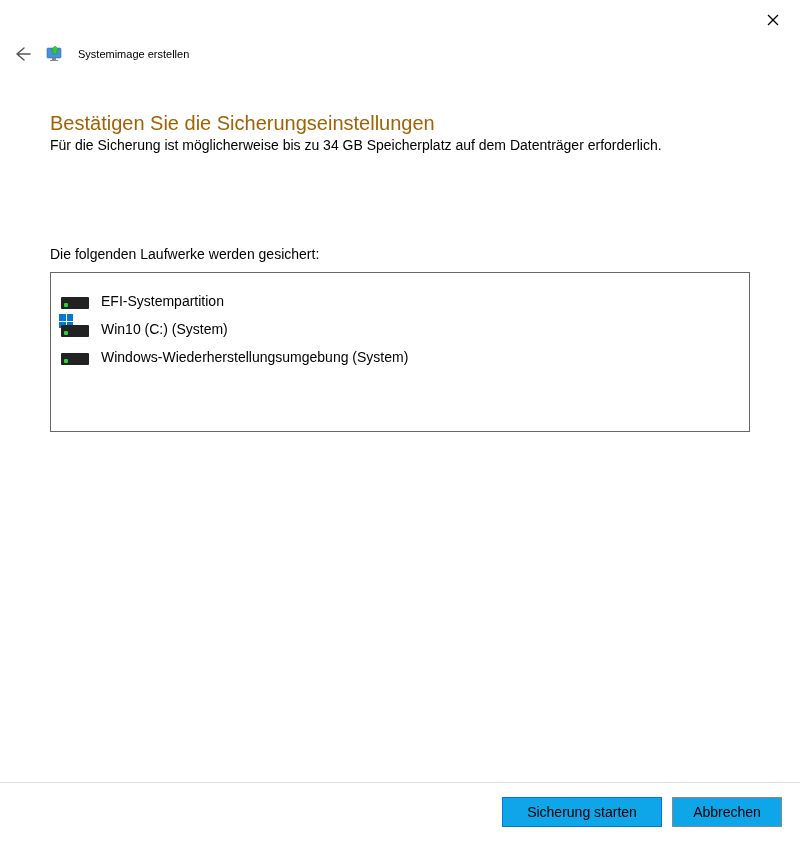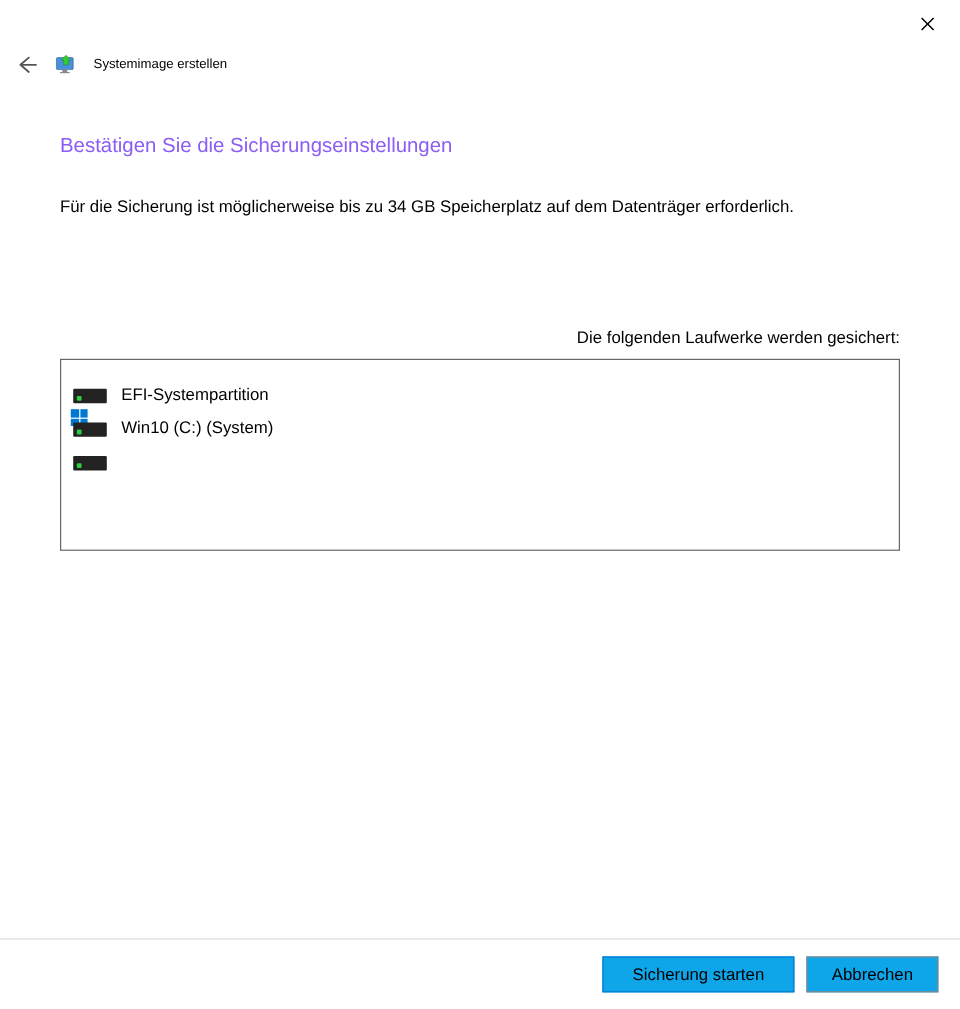--- a/index.html
+++ b/index.html
@@ -38,43 +38,42 @@
     }
     .header-title {
       font-size: 11px;
       color: #000;
     }
     .header-icon { width:18px; height:18px; display:inline-block; }
     .content {
       padding: 40px 50px 0 50px;
     }
     .heading {
-      font-size: 17px;
-      color: #8b5cf6;
+      font-size: 20px;
+      color: #a16207;
       font-weight: 400;
-      margin-bottom: 30px;
     }
     .label {
       font-size: 14px;
       margin-bottom: 10px;
     }
     .dest-row {
       display:flex;
       align-items:center;
       gap: 16px;
       margin-left: 28px;
       margin-bottom: 30px;
     }
     .dest-icon { width: 34px; height: 28px; }
     .info-text {
       font-size: 14px;
       line-height: 1.5;
       margin-bottom: 90px;
     }
-    .drives-label { margin-bottom: 10px; text-align: right; }
+    .drives-label { margin-bottom: 10px; }
     .drives-box {
       border: 1px solid #666;
       padding: 14px 10px 60px 10px;
     }
     .drive-row {
       display:flex;
       gap: 10px;
       padding: 6px 0;
       position:relative;
     }
@@ -186,20 +185,21 @@
         <span class="drive-body"></span>
           <span class="drive-led"></span>
       </span>
       <span>Win10 (C:) (System)</span>
     </div>
     <div class="drive-row">
       <span class="drive-icon">
         <span class="drive-body"></span>
           <span class="drive-led"></span>
       </span>
+      <span>Windows-Wiederherstellungsumgebung (System)</span>
     </div>
   </div>
 </div>
 
 <div class="footer">
   <button class="btn primary">Sicherung starten</button>
   <button class="btn secondary">Abbrechen</button>
 </div>
 
 </body></html>

